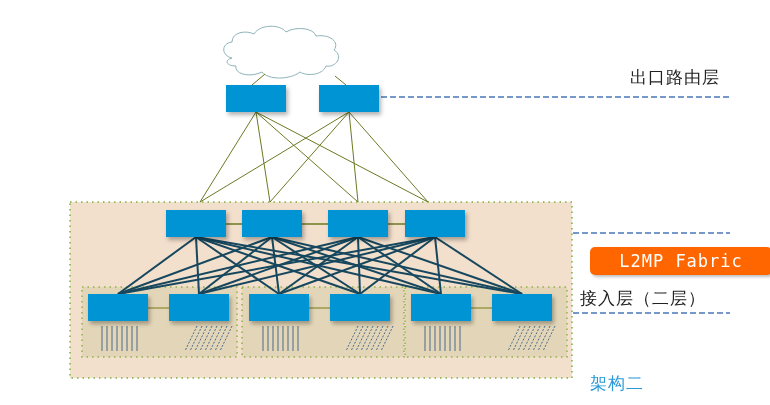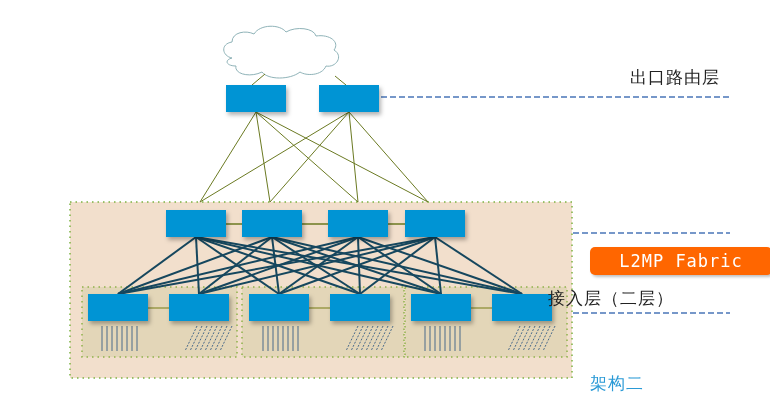--- a/index.html
+++ b/index.html
@@ -155,14 +155,14 @@
       <rect x="169" y="294" width="60" height="27" fill="#0094d4" filter="url(#sh)"></rect>
       <rect x="249" y="294" width="60" height="27" fill="#0094d4" filter="url(#sh)"></rect>
       <rect x="330" y="294" width="60" height="27" fill="#0094d4" filter="url(#sh)"></rect>
       <rect x="411" y="294" width="60" height="27" fill="#0094d4" filter="url(#sh)"></rect>
       <rect x="492" y="294" width="60" height="27" fill="#0094d4" filter="url(#sh)"></rect>
     </g>
 </svg>
 
 <div class="lbl layer-label" style="left:606px;top:66px;margin-left:24px;">出口路由层</div>
 <div class="fabric-badge">L2MP Fabric</div>
-<div class="lbl layer-label" style="left:548px;top:287px;">接入层（二层）</div>
+<div class="lbl layer-label" style="left:580px;top:287px;">接入层（二层）</div>
 <div class="lbl arch-label" style="left:590px;top:348px;margin-top:24px;">架构二</div>
 
 </body></html>

